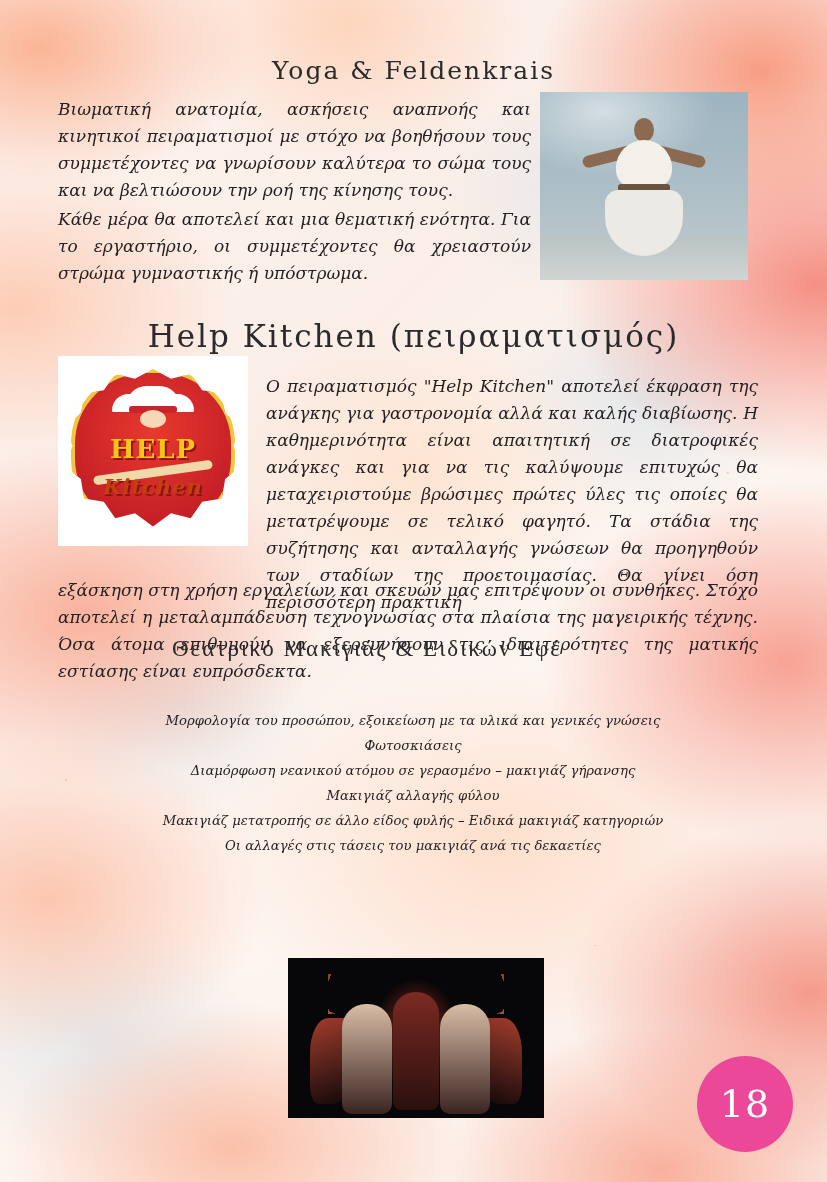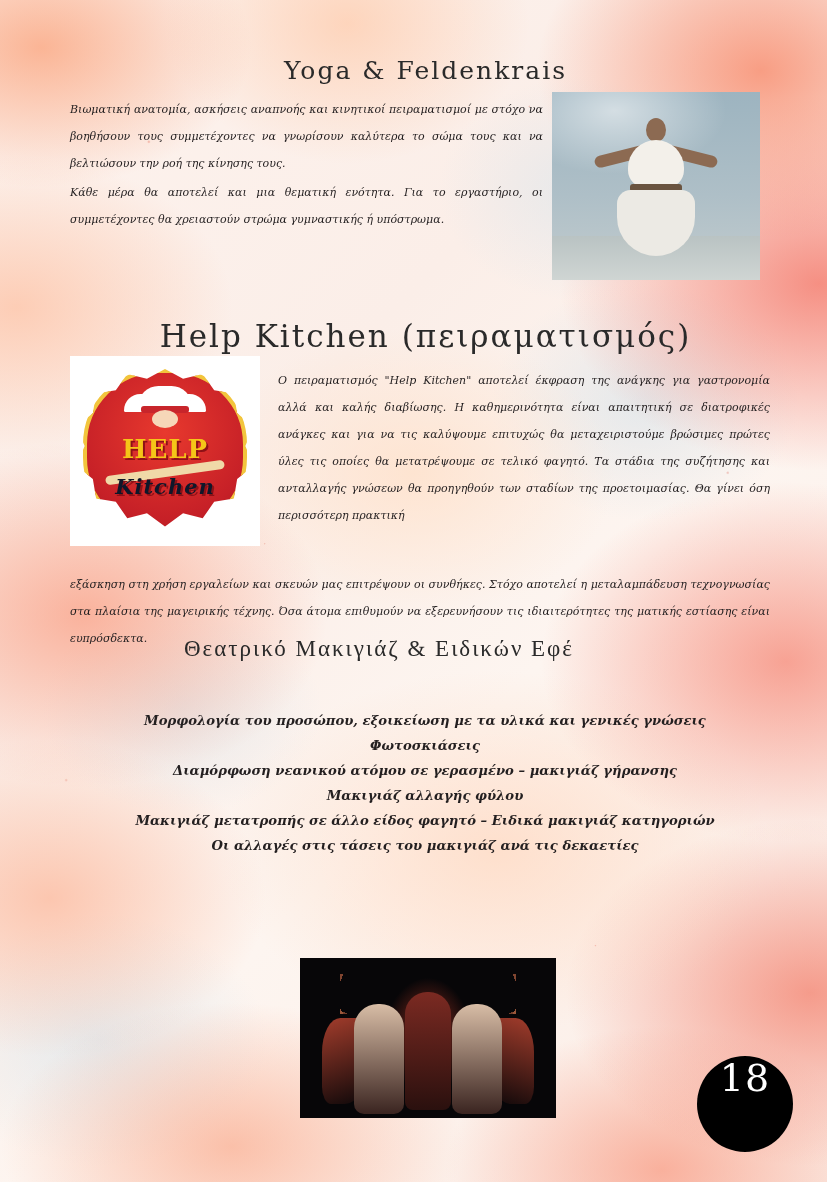--- a/index.html
+++ b/index.html
@@ -40,35 +40,35 @@
   .bg-speck {
     position: absolute; inset: 0;
     background:
       radial-gradient(circle 3px at 18% 12%, rgba(230,110,90,0.5), rgba(0,0,0,0) 60%),
       radial-gradient(circle 2px at 64% 9%, rgba(230,110,90,0.4), rgba(0,0,0,0) 60%),
       radial-gradient(circle 3px at 88% 40%, rgba(220,100,85,0.4), rgba(0,0,0,0) 60%),
       radial-gradient(circle 2px at 32% 46%, rgba(220,110,90,0.35), rgba(0,0,0,0) 60%),
       radial-gradient(circle 3px at 8% 66%, rgba(225,110,90,0.35), rgba(0,0,0,0) 60%),
       radial-gradient(circle 2px at 72% 80%, rgba(225,110,90,0.35), rgba(0,0,0,0) 60%);
   }
-  .page-inner { position: absolute; inset: 0; margin-left: 12px; }
+  .page-inner { position: absolute; inset: 0; }
 
   
   .heading {
     font-family: "DejaVu Serif", serif;
     font-weight: 400;
     color: #2a2a2a;
     letter-spacing: 2px;
     text-align: center;
   }
   .body-text {
     font-family: "DejaVu Serif", serif;
     font-style: italic;
     color: #231f20;
-    font-size: 11px;
+    font-size: 17px;
     line-height: 27px;
     text-align: justify;
   }
   .center-line {
     font-family: "DejaVu Serif", serif;
     font-style: italic;
     color: #231f20;
     font-size: 13.2px;
     line-height: 25px;
     text-align: center;
@@ -142,42 +142,42 @@
   }
   #help-logo .word-help {
     position:absolute; left:0; right:0; top:78px; text-align:center;
     font-family:"DejaVu Serif", serif; font-weight:bold; font-size:26px;
     color:#f5c518; letter-spacing:1px;
     text-shadow: 2px 2px 0 #8e1116;
   }
   #help-logo .word-kitchen {
     position:absolute; left:0; right:0; top:118px; text-align:center;
     font-family:"DejaVu Serif", serif; font-style:italic; font-weight:bold; font-size:21px;
-    color:#0f172a; letter-spacing:1px;
+    color:#c2410c; letter-spacing:1px;
     text-shadow: 2px 2px 0 #8e1116;
   }
   #help-logo .roll {
     position:absolute; left:50%; top:112px; transform:translateX(-50%) rotate(-8deg);
     width:120px; height:9px; background:#f0d9a8; border-radius:5px;
   }
   #help-text-right {
     position: absolute; left: 266px; top: 356px; width: 492px;
   }
   #help-text-full {
     position: absolute; left: 58px; top: 560px; width: 700px;
   }
 
   
   #makeup-heading {
     position: absolute; left: 0; top: 636px; width: 734px;
     font-size: 23px;
     font-family: Liberation Serif, serif;
   }
   #makeup-lines {
-    position: absolute; left: 63px; top: 708px; width: 700px; font-weight: bold;
+    position: absolute; left: 63px; top: 708px; width: 700px;
   }
   #makeup-photo {
     position: absolute; left: 288px; top: 958px; width: 256px; height: 160px;
     background: #070608;
     overflow: hidden;
   }
   #makeup-photo .glow { position:absolute; left:50%; top:10px; transform:translateX(-50%);
     width:130px; height:150px;
     background: radial-gradient(ellipse 60px 80px at 50% 45%, rgba(190,60,40,0.8), rgba(20,8,6,0) 72%); }
   #makeup-photo .fig-c { position:absolute; left:50%; top:34px; transform:translateX(-50%);
@@ -198,22 +198,22 @@
       linear-gradient(-20deg, rgba(140,75,50,0.8) 0 3px, rgba(0,0,0,0) 3px);}
   #makeup-photo .wing-l { position:absolute; left:22px; top:60px; width:46px; height:86px;
     background:linear-gradient(160deg, rgba(190,70,50,0.85), rgba(40,14,12,0.2)); border-radius:40% 10% 50% 20%;}
   #makeup-photo .wing-r { position:absolute; right:22px; top:60px; width:46px; height:86px;
     background:linear-gradient(200deg, rgba(190,70,50,0.85), rgba(40,14,12,0.2)); border-radius:10% 40% 20% 50%;}
 
   
   #page-number-badge {
     position: absolute; right: 34px; bottom: 30px;
     width: 96px; height: 96px; border-radius: 50%;
-    background: #000000;
-    display: flex; align-items: flex-start; justify-content: center;
+    background: #ec4899;
+    display: flex; align-items: center; justify-content: center;
   }
   #page-number-badge span {
     font-family: "DejaVu Serif", serif;
     font-size: 38px; color: #ffffff; letter-spacing: 1px;
   }
 </style>
 </head>
 <body>
 
 <div class="bg"></div>
@@ -257,21 +257,21 @@
 
   <p class="body-text" id="help-text-full">εξάσκηση στη χρήση εργαλείων και σκευών μας επιτρέψουν οι συνθήκες. Στόχο αποτελεί η μεταλαμπάδευση τεχνογνωσίας στα πλαίσια της μαγειρικής τέχνης. Όσα άτομα επιθυμούν να εξερευνήσουν τις ιδιαιτερότητες της ματικής εστίασης είναι ευπρόσδεκτα.</p>
 
   <div class="heading" id="makeup-heading">Θεατρικό Μακιγιάζ &amp; Ειδικών Εφέ</div>
 
   <div id="makeup-lines">
     <div class="center-line">Μορφολογία του προσώπου, εξοικείωση με τα υλικά και γενικές γνώσεις</div>
     <div class="center-line">Φωτοσκιάσεις</div>
     <div class="center-line">Διαμόρφωση νεανικού ατόμου σε γερασμένο – μακιγιάζ γήρανσης</div>
     <div class="center-line">Μακιγιάζ αλλαγής φύλου</div>
-    <div class="center-line">Μακιγιάζ μετατροπής σε άλλο είδος φαγητό – Ειδικά μακιγιάζ κατηγοριών</div>
+    <div class="center-line">Μακιγιάζ μετατροπής σε άλλο είδος φυλής – Ειδικά μακιγιάζ κατηγοριών</div>
     <div class="center-line">Οι αλλαγές στις τάσεις του μακιγιάζ ανά τις δεκαετίες</div>
   </div>
 
   <div id="makeup-photo">
     <div class="glow"></div>
     <div class="antler-l"></div>
     <div class="antler-r"></div>
     <div class="wing-l"></div>
     <div class="wing-r"></div>
     <div class="fig-l"></div>

